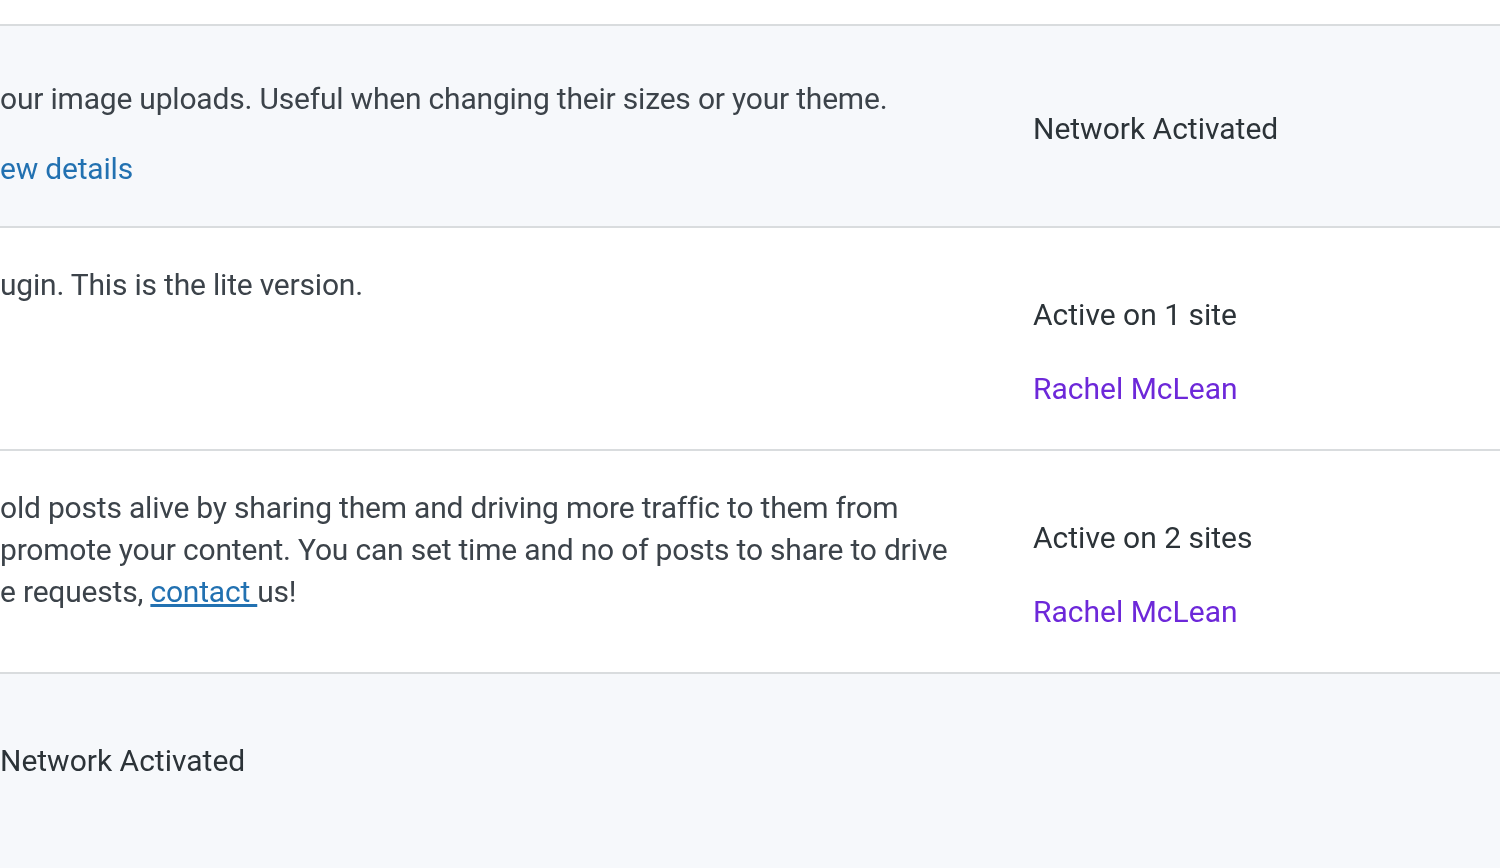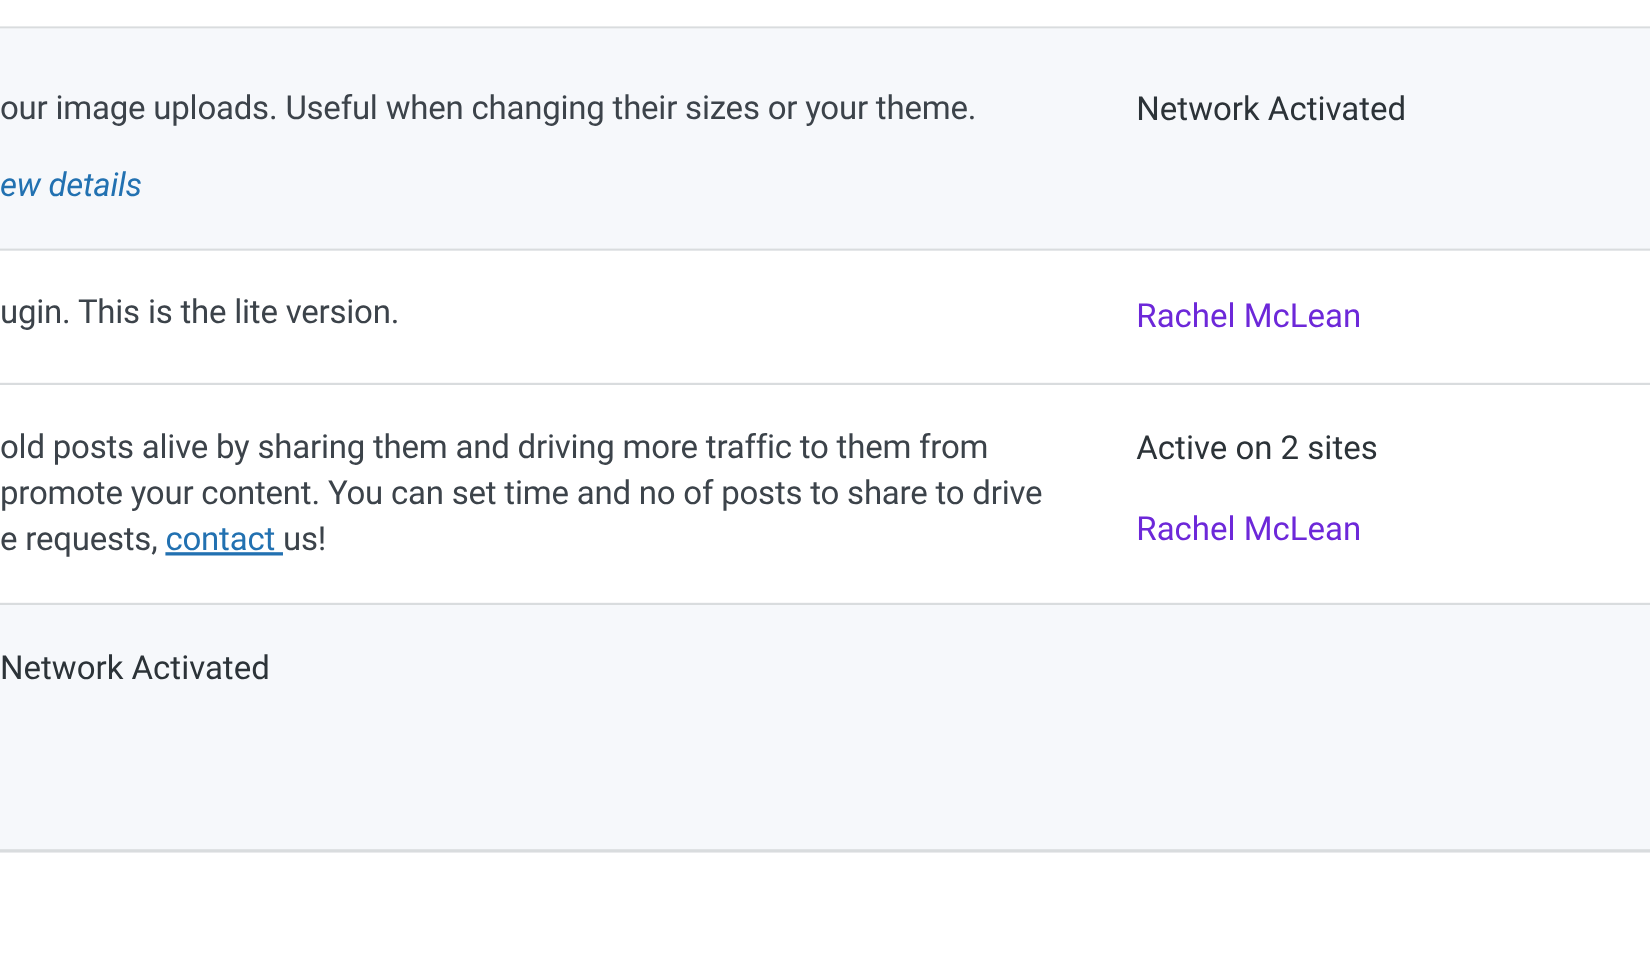--- a/index.html
+++ b/index.html
@@ -37,29 +37,29 @@
     padding-right: 70px;
     font-size: 30px;
     line-height: 1.40;
     color: #3c434a;
     letter-spacing: -0.2px;
   }
   .meta-line {
     margin-top: 28px;
     font-size: 30px;
     line-height: 1.40;
-    font-style: italic;
   }
   .status-col {
     flex: 1;
     display: flex;
     flex-direction: column;
     font-size: 30px;
     line-height: 1.6;
     color: #2c3338;
+    margin-top: 29px;
   }
   .status-text {
     margin-top: -2px;
     margin-bottom: 26px;
   }
   .status-text:last-child {
     margin-bottom: 0;
   }
   .link {
     color: #2271b1;
@@ -112,20 +112,21 @@
     <div class="status-col">
       <span class="status-text">Network Activated</span>
     </div>
   </div>
 
   <div class="row tint-white">
     <div class="desc-col">
       <span>ugin. This is the lite version.</span>
     </div>
     <div class="status-col">
+      <span class="status-text">Active on 1 site</span>
       <a class="site-link">Rachel McLean</a>
     </div>
   </div>
 
   <div class="row tint-white">
     <div class="desc-col">
       <span>old posts alive by sharing them and driving more traffic to them from promote your content. You can set time and no of posts to share to drive e requests, </span><a class="link link-underline">contact </a><span>us!</span>
     </div>
     <div class="status-col">
       <span class="status-text">Active on 2 sites</span>

